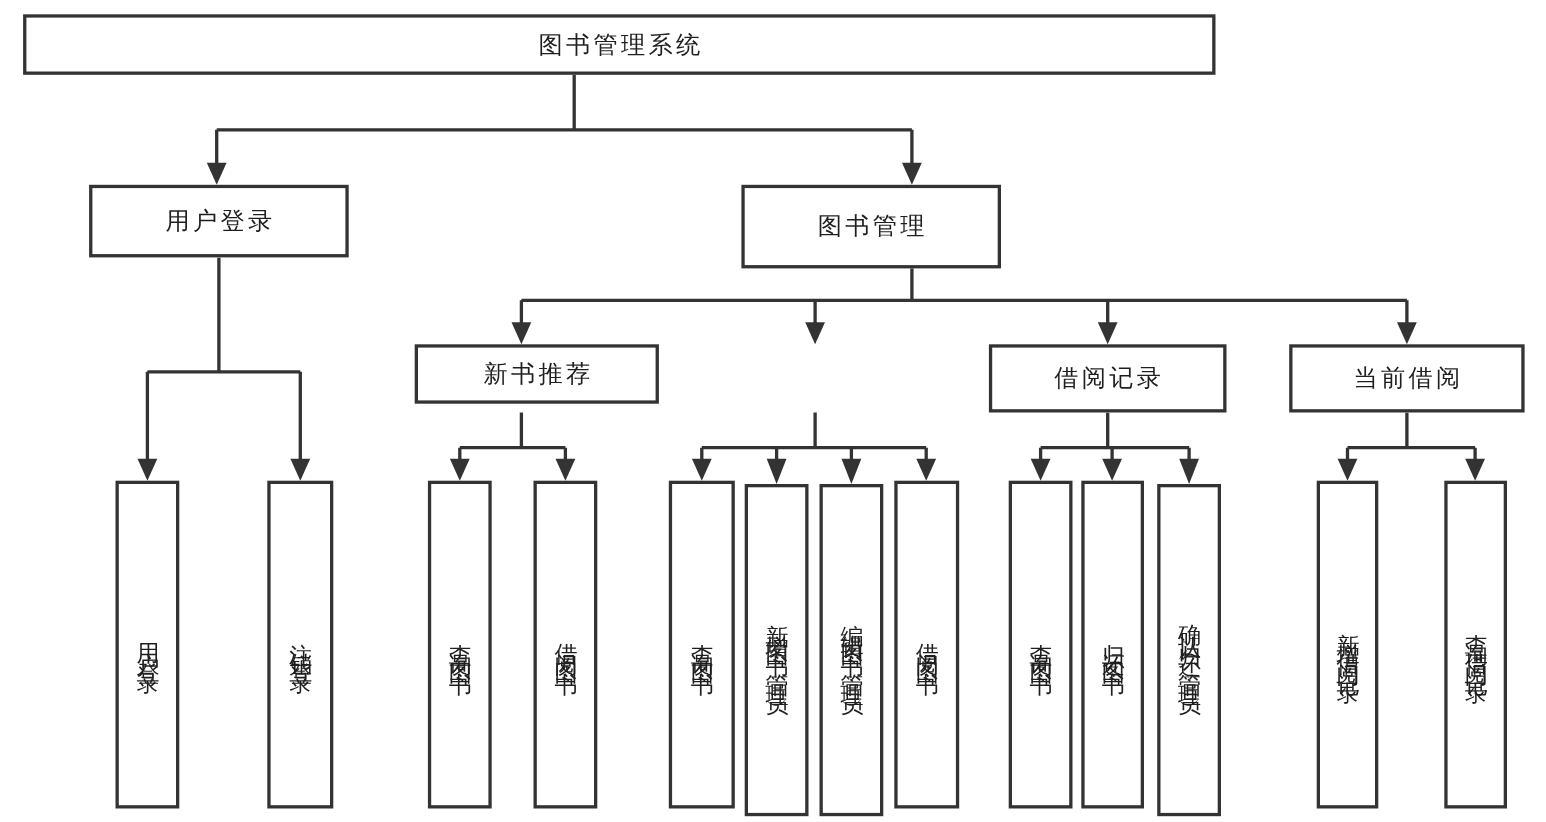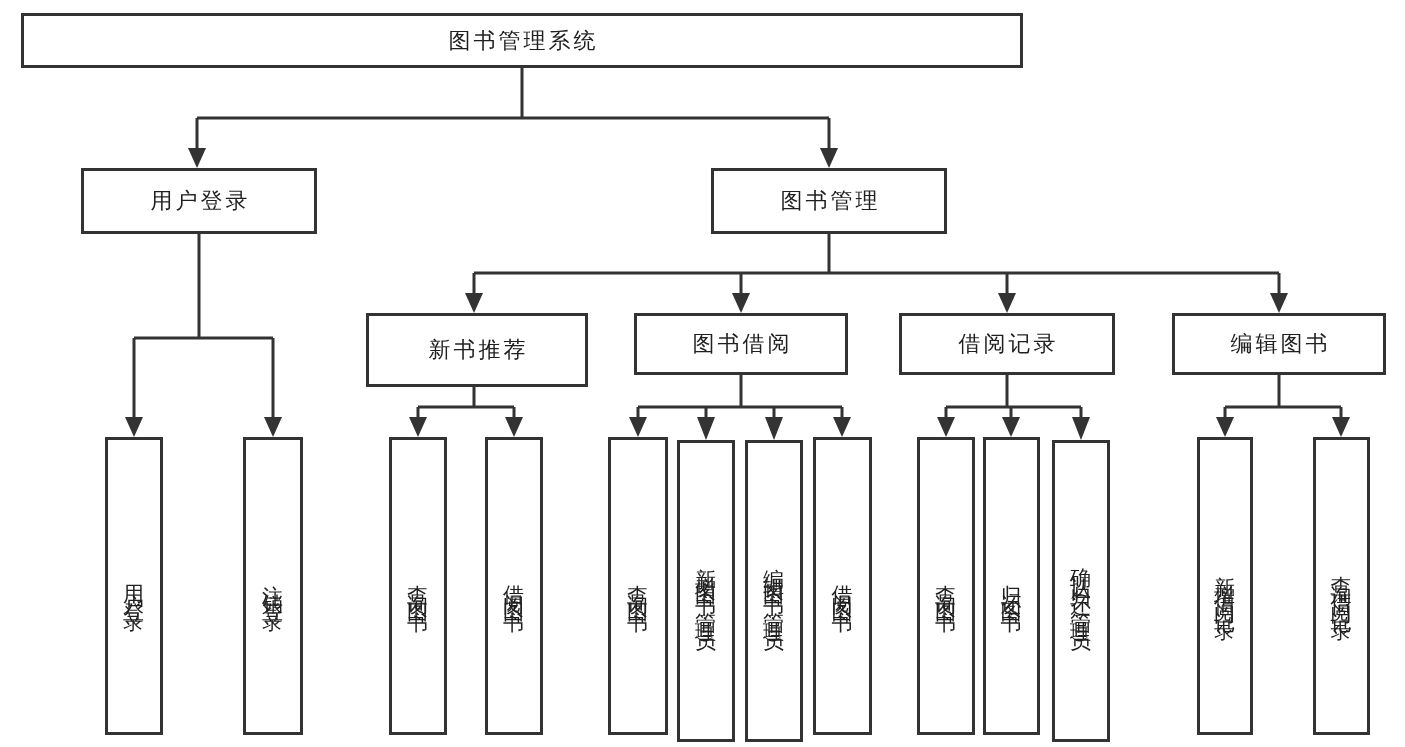--- a/index.html
+++ b/index.html
@@ -88,29 +88,28 @@
       <path d="M765 417 L783 417 L774 440 Z"></path>
       <path d="M833 417 L851 417 L842 437 Z"></path>
       <path d="M937 417 L955 417 L946 437 Z"></path>
       <path d="M1002 417 L1020 417 L1011 437 Z"></path>
       <path d="M1072 417 L1090 417 L1081 440 Z"></path>
       <path d="M1216 417 L1234 417 L1225 437 Z"></path>
       <path d="M1332 417 L1350 417 L1341 437 Z"></path>
     </g>
   </svg>
 
-  <div class="box hbox" style="left:21px;top:13px;width:1002px;height:55px;">图书管理系统</div>
+  <div class="box hbox" style="left:21px;top:13px;width:1084px;height:55px;">图书管理系统</div>
 
   <div class="box hbox" style="left:81px;top:168px;width:236px;height:66px;">用户登录</div>
-  <div class="box hbox" style="left:711px;top:168px;width:236px;height:66px;">图书管理</div>
+  <div class="box hbox" style="left:674px;top:168px;width:236px;height:76px;">图书管理</div>
 
-  <div class="box hbox" style="left:366px;top:313px;width:222px;height:74px;">新书推荐</div>
-  <div class="box hbox" style="left:634px;top:313px;width:214px;height:62px;">图书借阅</div>
+  <div class="box hbox" style="left:377px;top:313px;width:222px;height:54px;">新书推荐</div>
   <div class="box hbox" style="left:899px;top:313px;width:216px;height:62px;">借阅记录</div>
-  <div class="box hbox" style="left:1172px;top:313px;width:214px;height:62px;">编辑图书</div>
+  <div class="box hbox" style="left:1172px;top:313px;width:214px;height:62px;">当前借阅</div>
 
   <div class="box vbox" style="left:105px;top:437px;width:58px;height:298px;">用户登录</div>
   <div class="box vbox" style="left:243px;top:437px;width:60px;height:298px;">注销登录</div>
 
   <div class="box vbox" style="left:389px;top:437px;width:58px;height:298px;">查询图书</div>
   <div class="box vbox" style="left:485px;top:437px;width:58px;height:298px;">借阅图书</div>
 
   <div class="box vbox" style="left:608px;top:437px;width:60px;height:298px;">查询图书</div>
   <div class="box vbox" style="left:677px;top:440px;width:58px;height:302px;">新增图书（管理员）</div>
   <div class="box vbox" style="left:745px;top:440px;width:58px;height:302px;">编辑图书（管理员）</div>

